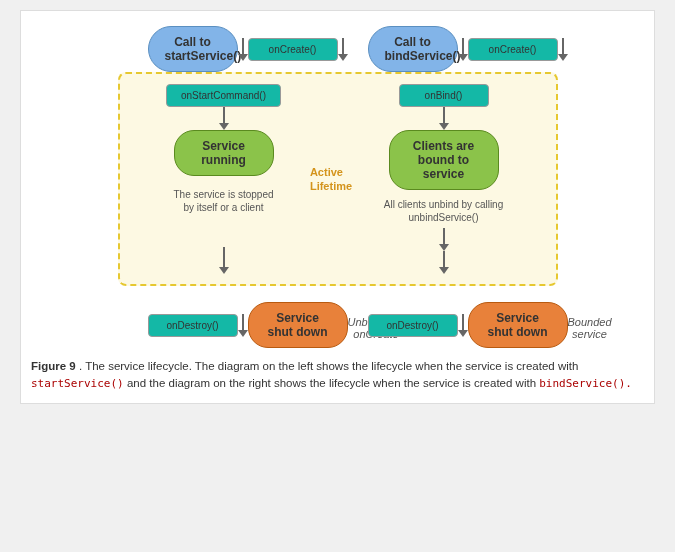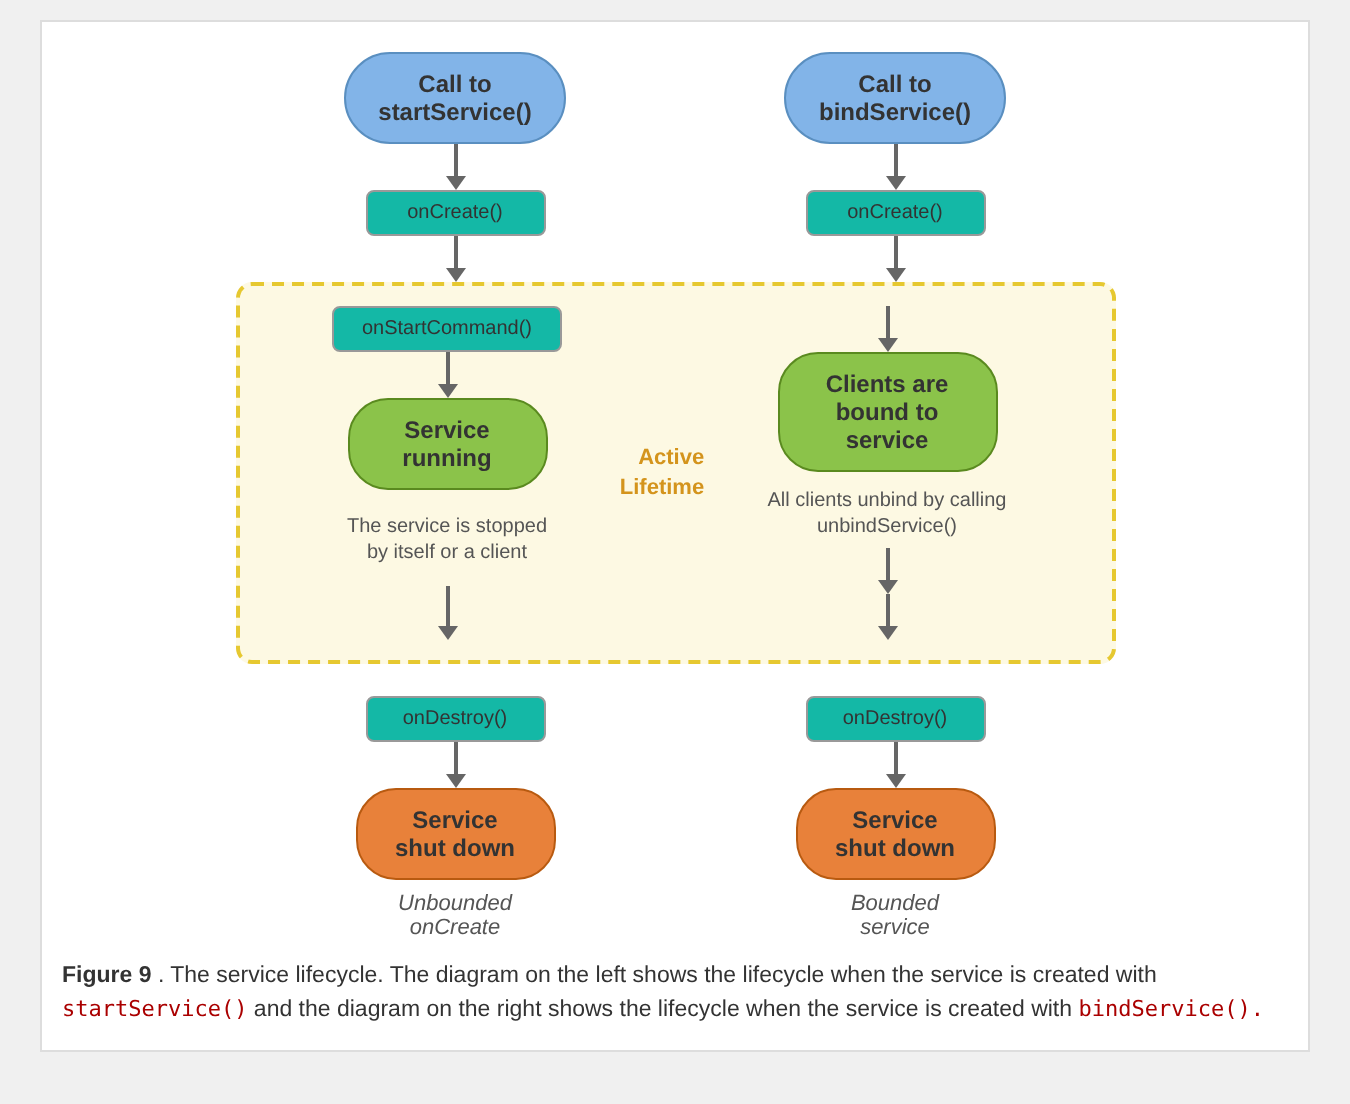--- a/index.html
+++ b/index.html
@@ -135,21 +135,21 @@
     
     .bottom-section {
       display: flex;
       flex-direction: row;
       justify-content: center;
       gap: 60px;
       width: 100%;
     }
     .full-column {
       display: flex;
-      flex-direction: column;
+      flex-direction: row;
       align-items: center;
       width: 160px;
     }
     .mid-label {
       width: 50px;
       display: flex;
       align-items: center;
       justify-content: center;
       text-align: center;
       color: #d4941c;
@@ -225,25 +225,28 @@
           </div>
           <div style="flex:1;display:flex;align-items:flex-end;">
             <div class="arrow" style="margin-top:8px;">
                 <div class="arrow-line" style="height:20px;"></div>
                 <div class="arrow-head"></div>
               </div>
           </div>
         </div>
 
         <div class="mid-label" style="width:55px;display:flex;align-items:center;justify-content:center;">
-          <span style="white-space:pre-line;text-align:right;">Active
+          <span style="white-space:pre-line;text-align:left;">Active
 Lifetime</span>
         </div>
 
         <div class="right-col-inner" style="width:170px;align-items:center;">
+          <div class="node-rect">
+            <span>onBind()</span>
+          </div>
           <div class="arrow">
               <div class="arrow-line"></div>
               <div class="arrow-head"></div>
             </div>
           <div class="node-green-rounded" style="min-width:110px;">
             <span style="white-space:pre-line;">Clients are
 bound to
 service</span>
           </div>
           <div style="height:6px;"></div>

